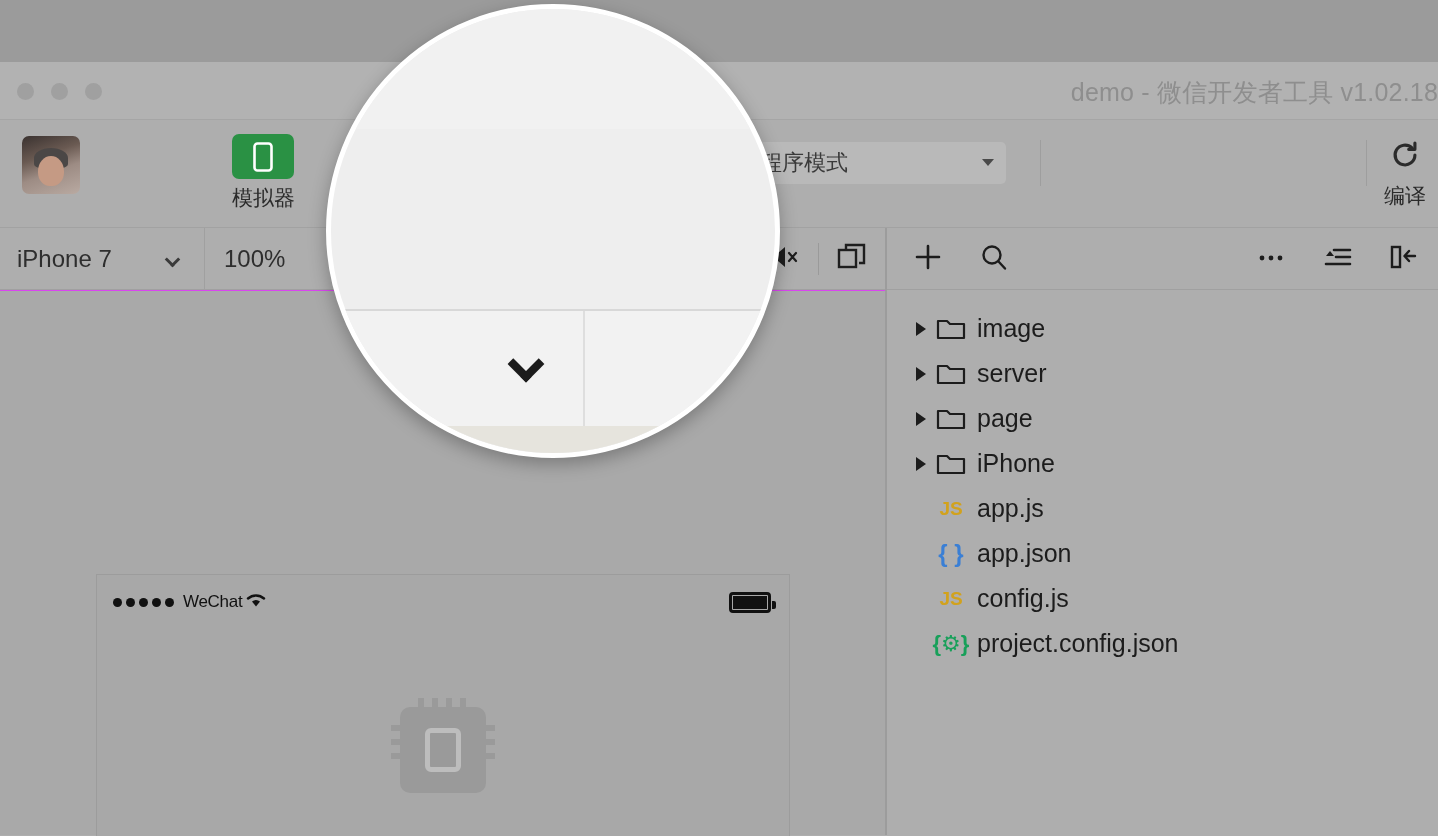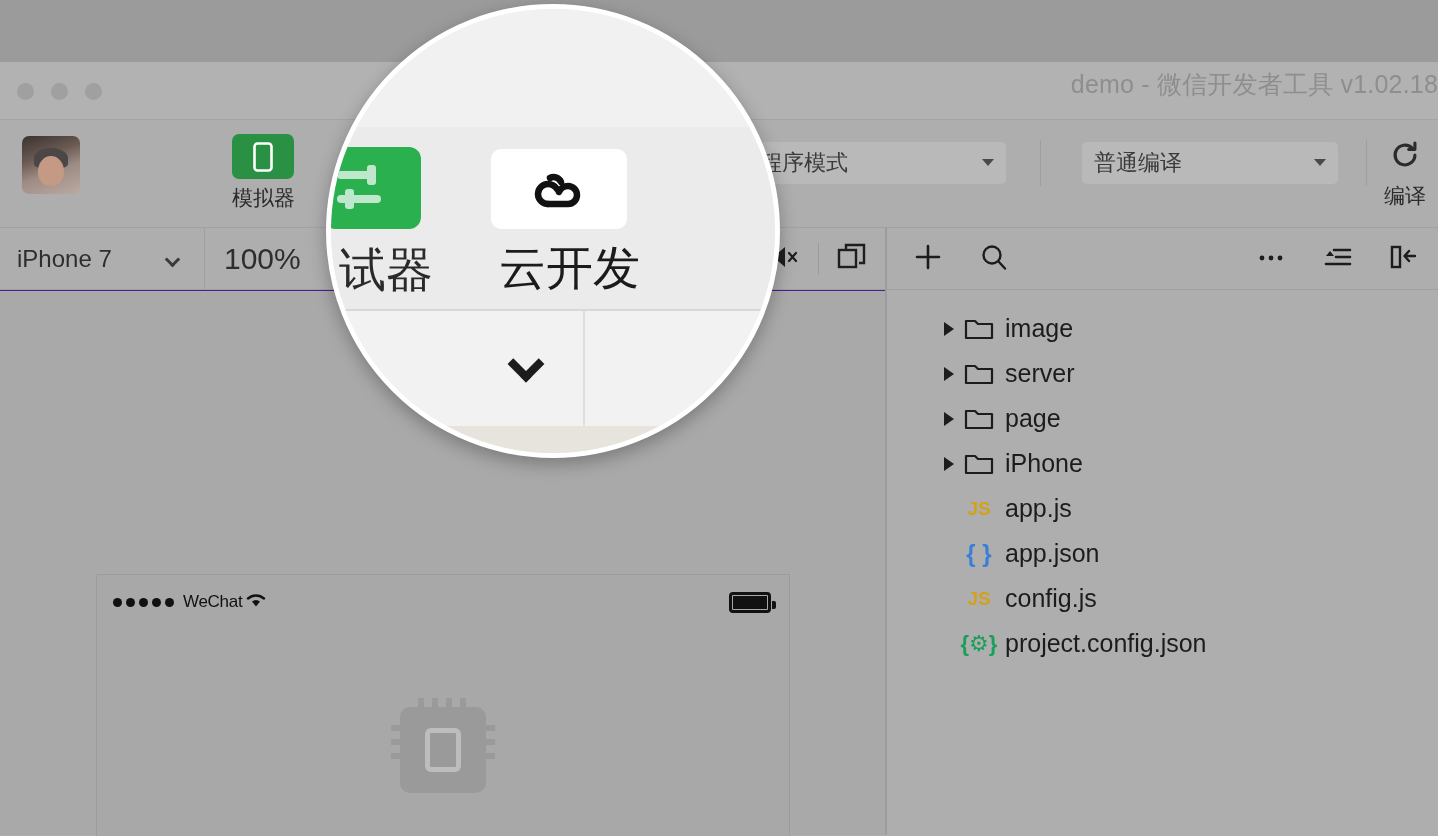--- a/index.html
+++ b/index.html
@@ -24,21 +24,21 @@
   
   #titlebar {
     position: relative;
     height: 58px;
     background: #b2b2b2;
     border-bottom: 1px solid #a5a5a5;
   }
   .traffic { position: absolute; top: 21px; display: flex; gap: 17px; left: 17px; }
   .light { width: 17px; height: 17px; border-radius: 50%; background: #a0a0a0; }
   #window-title {
-    position: absolute; right: 0; top: 6px;
+    position: absolute; right: 0; top: 14px;
     font-size: 25px; color: #8e8e8e; letter-spacing: 0.2px;
     white-space: nowrap;
   }
 
   
   #toolbar {
     position: relative;
     height: 108px;
     background: #aeaeae;
     border-bottom: 1px solid #a2a2a2;
@@ -87,21 +87,21 @@
     width: 0; height: 0;
     border-left: 6px solid transparent; border-right: 6px solid transparent;
     border-top: 7px solid #4a4a4a;
   }
   #vsep1 { position: absolute; left: 1040px; top: 20px; width: 1px; height: 46px; background: #9e9e9e; }
   #vsep2 { position: absolute; left: 1366px; top: 20px; width: 1px; height: 46px; background: #9e9e9e; }
   #refresh-wrap { position: absolute; left: 1380px; top: 18px; width: 50px; text-align: center; }
   #refresh-wrap .lbl { font-size: 21px; color: #2b2b2b; margin-top: 6px; text-align: center; }
 
   
-  #panes { position: relative; height: 607px; background: #4c1d95; }
+  #panes { position: relative; height: 607px; background: #d946ef; }
 
   
   #sim-pane { position: absolute; left: 0; top: 0; width: 885px; height: 607px; }
   #sim-bar {
     position: relative; height: 62px;
     background: #aeaeae; border-bottom: 1px solid #a0a0a0;
     display: flex; align-items: center;
   }
   #device-sel {
     width: 205px; height: 62px;
@@ -112,21 +112,21 @@
   }
   #device-sel .chev {
     position: absolute; right: 26px; top: 26px;
     width: 11px; height: 11px;
     border-right: 3px solid #3a3a3a; border-bottom: 3px solid #3a3a3a;
     transform: rotate(45deg);
   }
   #zoom-sel {
     width: 120px; height: 62px;
     display: flex; align-items: center; padding-left: 19px;
-    font-size: 30px; color: #2e2e2e;
+    font-size: 24px; color: #2e2e2e;
   }
   #sim-bar-right { position: absolute; right: 0; top: 0; height: 62px; display: flex; align-items: center; gap: 18px; padding-right: 18px; }
 
   #sim-stage {
     position: absolute; left: 0; top: 63px; right: 0; bottom: 0;
     background: #a9a9a9;
   }
   #phone {
     position: absolute; left: 96px; top: 283px; width: 694px; bottom: -300px;
     background: #a8a8a8;
@@ -193,21 +193,21 @@
     display: flex; align-items: center;
   }
   #editor-bar .left-icons { display: flex; align-items: center; gap: 36px; padding-left: 26px; }
   #editor-bar .right-icons { position: absolute; right: 20px; display: flex; align-items: center; gap: 36px; }
 
   #filetree { padding-top: 16px; }
   .frow {
     display: flex; align-items: center;
     height: 45px;
     padding-left: 24px;
-    font-size: 25px; color: #1c1c1c; margin-left: 28px;
+    font-size: 25px; color: #1c1c1c;
   }
   .frow .arrow {
     width: 20px; flex: 0 0 20px;
     display: flex; align-items: center; justify-content: center;
   }
   .frow .arrow .tri {
     width: 0; height: 0;
     border-top: 7px solid transparent; border-bottom: 7px solid transparent;
     border-left: 10px solid #1c1c1c;
   }
@@ -308,24 +308,20 @@
       <div class="lbl">模拟器</div>
     </div>
 
     <div class="tsel" style="left:748px; width:258px;">
       <span>程序模式</span>
       <span class="caret"></span>
     </div>
 
     <div id="vsep1"></div>
 
-    <div class="tsel" style="left:1082px; width:256px;">
-      <span>普通编译</span>
-      <span class="caret"></span>
-    </div>
 
     <div id="vsep2"></div>
 
     <div id="refresh-wrap">
       <svg width="34" height="34" viewBox="0 0 24 24">
         <path d="M19 12a7 7 0 1 1-2.1-5" fill="none" stroke="#2b2b2b" stroke-width="2.2" stroke-linecap="round"></path>
         <path d="M19 3.5 L19 8 L14.6 8" fill="none" stroke="#2b2b2b" stroke-width="2.2" stroke-linecap="round" stroke-linejoin="round"></path>
       </svg>
       <div class="lbl">编译</div>
     </div>
@@ -525,38 +521,20 @@
       </div>
     </div>
 
   </div>
 </div>
 
 <div id="mag">
   <div id="mag-inner">
     <div id="mag-top"></div>
 
-    <div id="mag-toolrow">
-      <div id="mag-btn-green">
-        <span class="slider" style="left:14px;top:24px;width:36px;height:8px"></span>
-        <span class="slider" style="left:44px;top:18px;width:9px;height:20px;border-radius:3px"></span>
-        <span class="slider" style="left:14px;top:48px;width:44px;height:8px"></span>
-        <span class="slider" style="left:22px;top:42px;width:9px;height:20px;border-radius:3px"></span>
-      </div>
-      <div id="mag-lbl-1">试器</div>
-
-      <div id="mag-btn-white">
-        <svg width="62" height="46" viewBox="0 0 62 46">
-          <path d="M20 38 a10 10 0 0 1 0-20 a11 11 0 0 1 9 5" fill="none" stroke="#111" stroke-width="6.5" stroke-linecap="round"></path>
-          <path d="M22 12 a8 8 0 0 1 11 4" fill="none" stroke="#111" stroke-width="6.5" stroke-linecap="round"></path>
-          <path d="M20 38 h20 a9 9 0 0 0 0-18 a10 10 0 0 0-9 6" fill="none" stroke="#111" stroke-width="6.5" stroke-linecap="round"></path>
-        </svg>
-      </div>
-      <div id="mag-lbl-2">云开发</div>
-    </div>
 
     <div id="mag-divider-h"></div>
 
     <div id="mag-lower">
       <div id="mag-chev"></div>
       <div id="mag-lower-sep"></div>
       <div id="mag-strip"></div>
       <div id="mag-strip2"></div>
     </div>
   </div>

